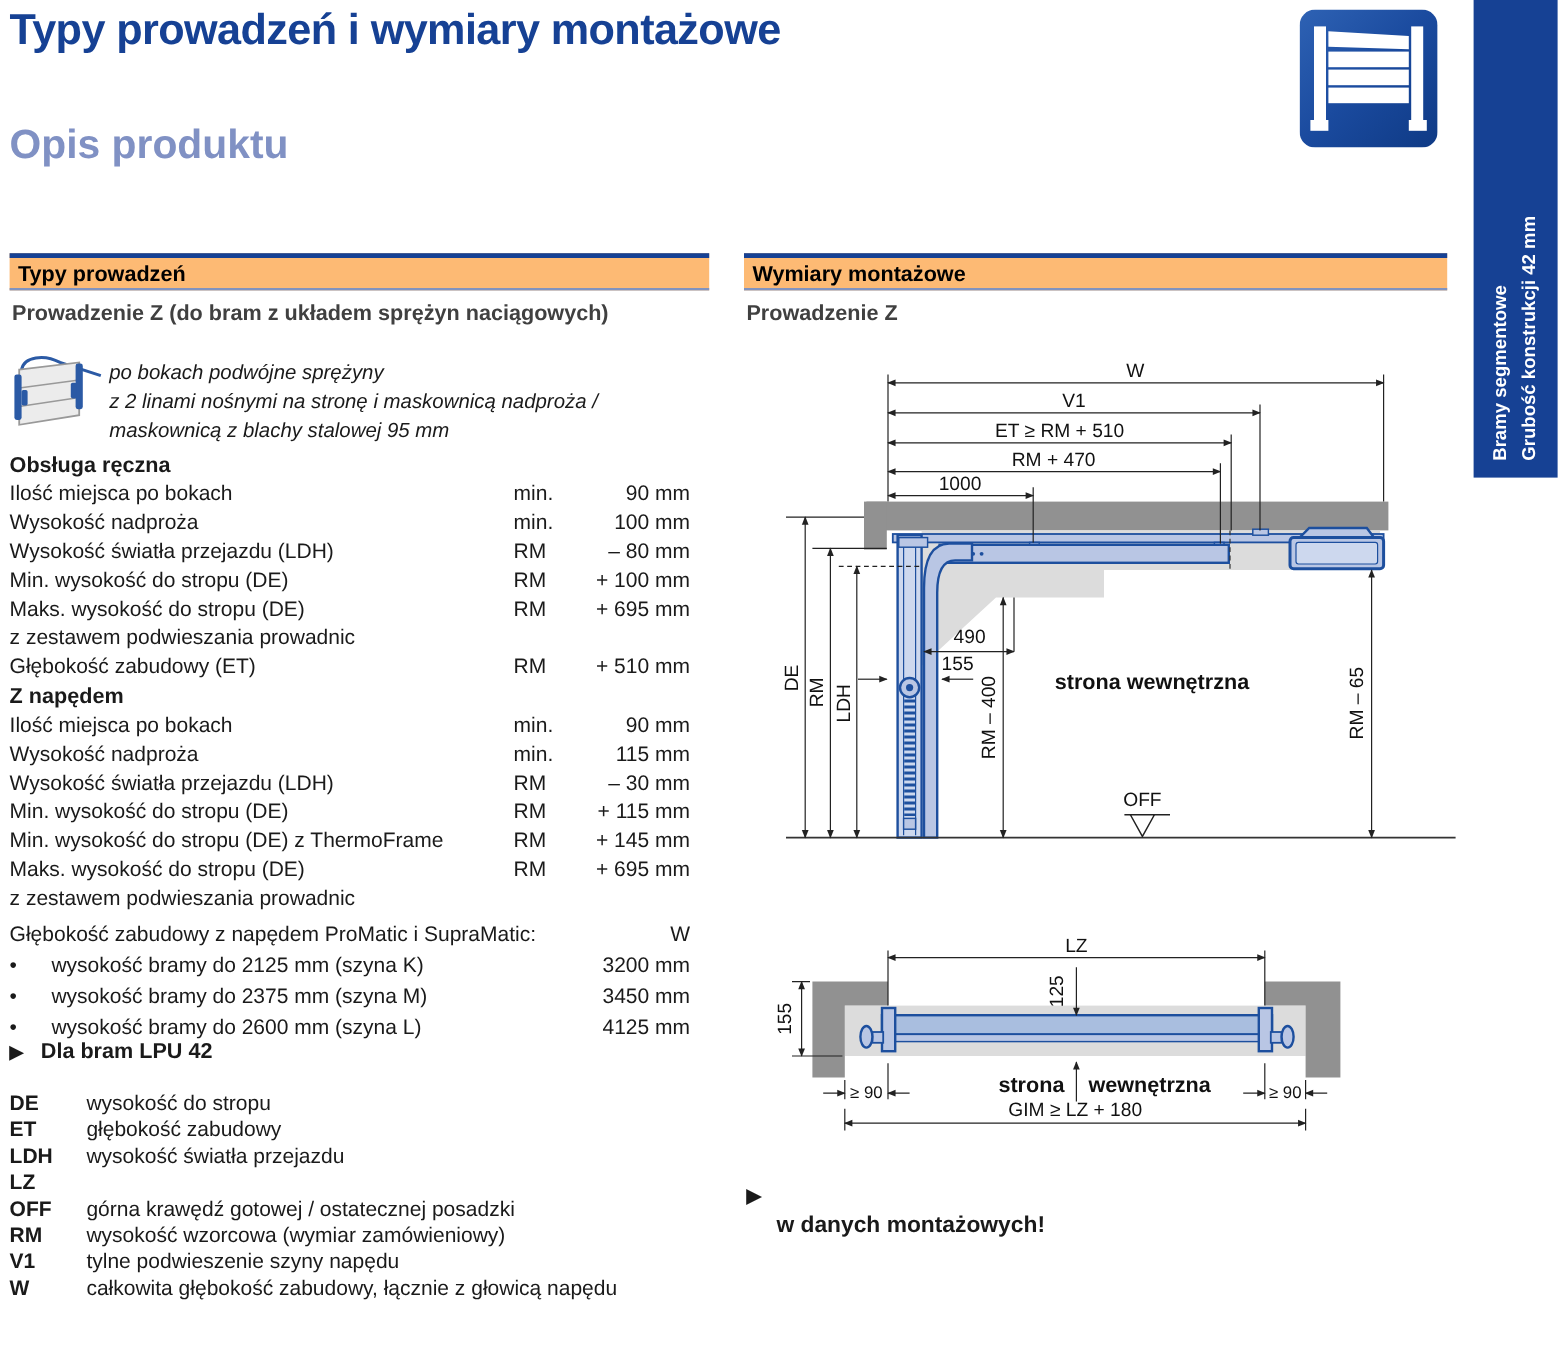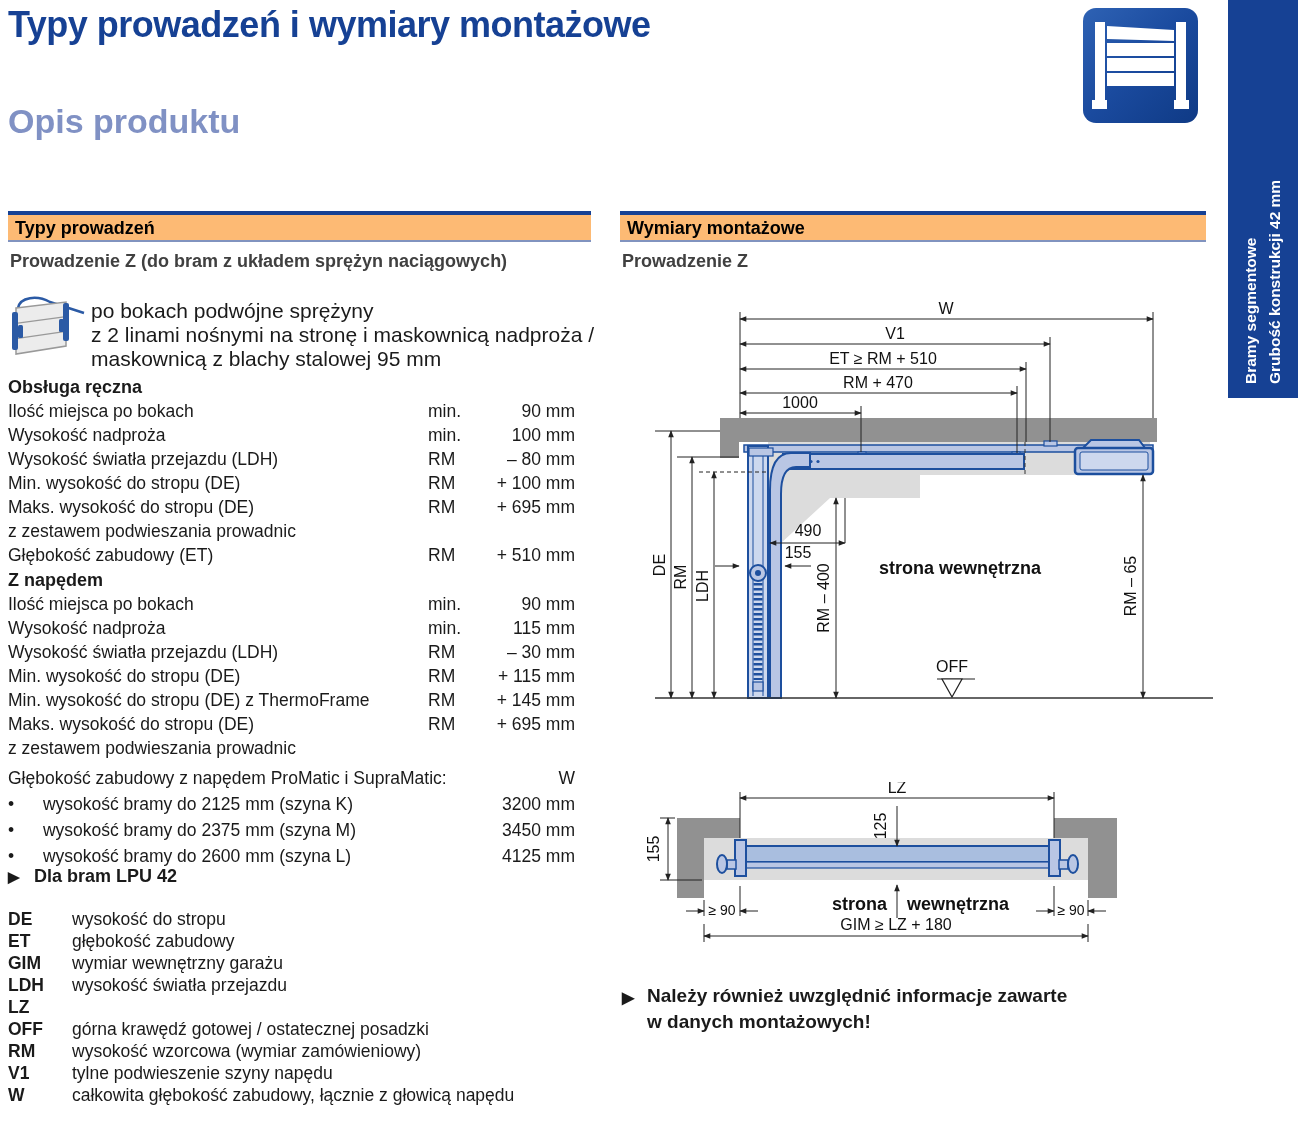--- a/index.html
+++ b/index.html
@@ -11,21 +11,21 @@
   .opis{left:8px;top:102px;font-size:34px;font-weight:bold;color:#8091c4;}
   .bar{box-sizing:border-box;height:31px;background:#fdba74;border-top:4px solid #164194;
        border-bottom:2px solid #8193bf;font-size:18px;font-weight:bold;color:#000;
        padding:3px 0 0 7px;}
   .bar-left{left:8px;top:211px;width:583px;}
   .bar-right{left:620px;top:211px;width:586px;}
   .subhead{font-size:18px;font-weight:bold;color:#404040;}
   .sh-left{left:10px;top:251px;}
   .sh-right{left:622px;top:251px;}
   .intro-icon{left:4px;top:292px;}
-  .intro-text{left:91px;top:299px;font-size:21px;line-height:24px;}
+  .intro-text{left:91px;top:299px;font-size:17px;line-height:24px;font-style:italic;}
   .sec-title{font-size:18px;font-weight:bold;}
   .tbl{width:567px;font-size:17.5px;}
   .t-row{position:relative;height:24px;white-space:nowrap;}
   .t-row .ref{position:absolute;left:420px;text-align:center;}
   .t-row .val{position:absolute;right:0;}
   .d-row{position:relative;height:26px;font-size:17.5px;white-space:nowrap;}
   .d-row .mk{display:inline-block;width:30px;}
   .d-row .val{position:absolute;right:0;}
   .d-head{position:relative;height:26px;font-size:17.5px;}
   .d-head .val{position:absolute;right:0;}
@@ -238,27 +238,20 @@
       </div>
 
       <div class="lg-row">
         <div class="lg-abbr">ET</div>
         <div class="lg-desc">
           <div>głębokość zabudowy</div>
           <div></div>
         </div>
       </div>
 
-      <div class="lg-row">
-        <div class="lg-abbr">GIM</div>
-        <div class="lg-desc">
-          <div>wymiar wewnętrzny garażu</div>
-          <div></div>
-        </div>
-      </div>
 
       <div class="lg-row">
         <div class="lg-abbr">LDH</div>
         <div class="lg-desc">
           <div>wysokość światła przejazdu</div>
           <div></div>
         </div>
       </div>
 
       <div class="lg-row">
@@ -435,18 +428,18 @@
     <text class="dim" x="107" y="133" text-anchor="middle" style="font-size:14px">≥ 90</text>
     <text class="dim" x="456" y="133" text-anchor="middle" style="font-size:14px">≥ 90</text>
     <text class="dimb" x="272" y="128" text-anchor="end">strona</text>
     <text class="dimb" x="292" y="128" text-anchor="start">wewnętrzna</text>
     <text class="dim" x="281" y="148" text-anchor="middle">GIM ≥ LZ + 180</text>
   </svg>
 
   <div class="abs note">
     <span class="mk">▶</span>
     <span>
-      <span>Należy również uwzględnić informacje zawarte</span><br>
+      <br>
       <span>w danych montażowych!</span>
     </span>
   </div>
 
 </div>
 
 </body></html>

